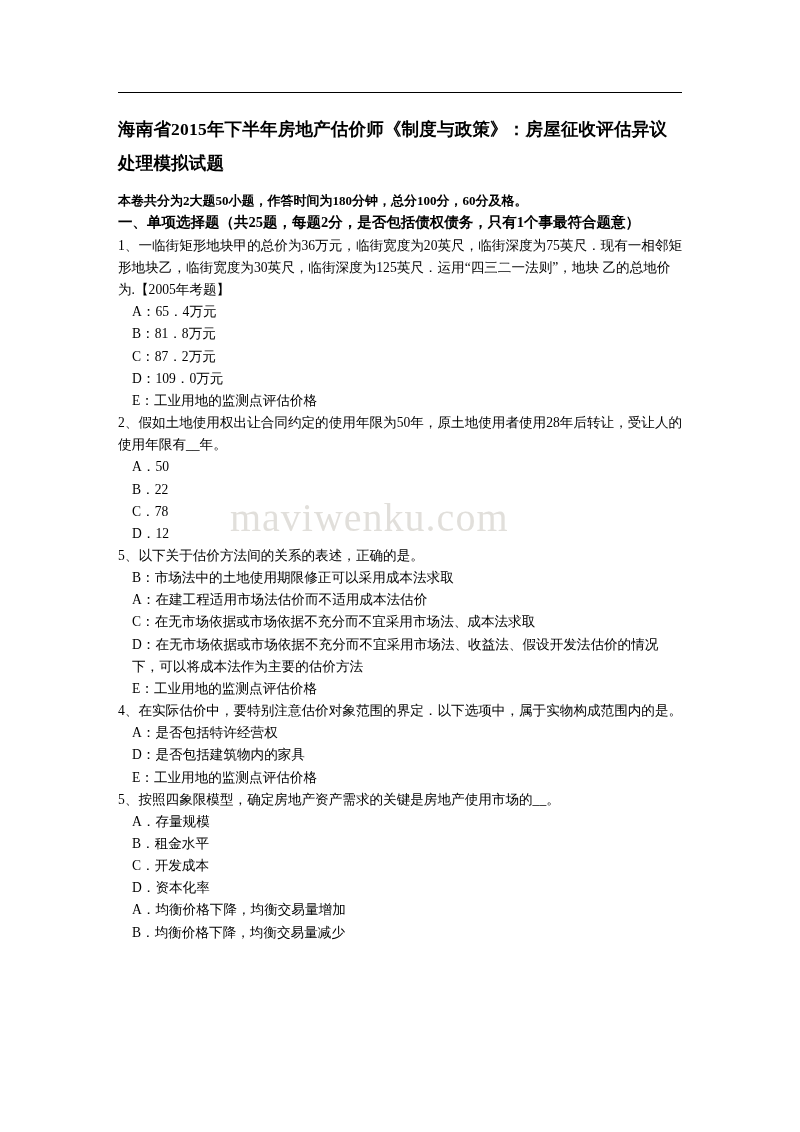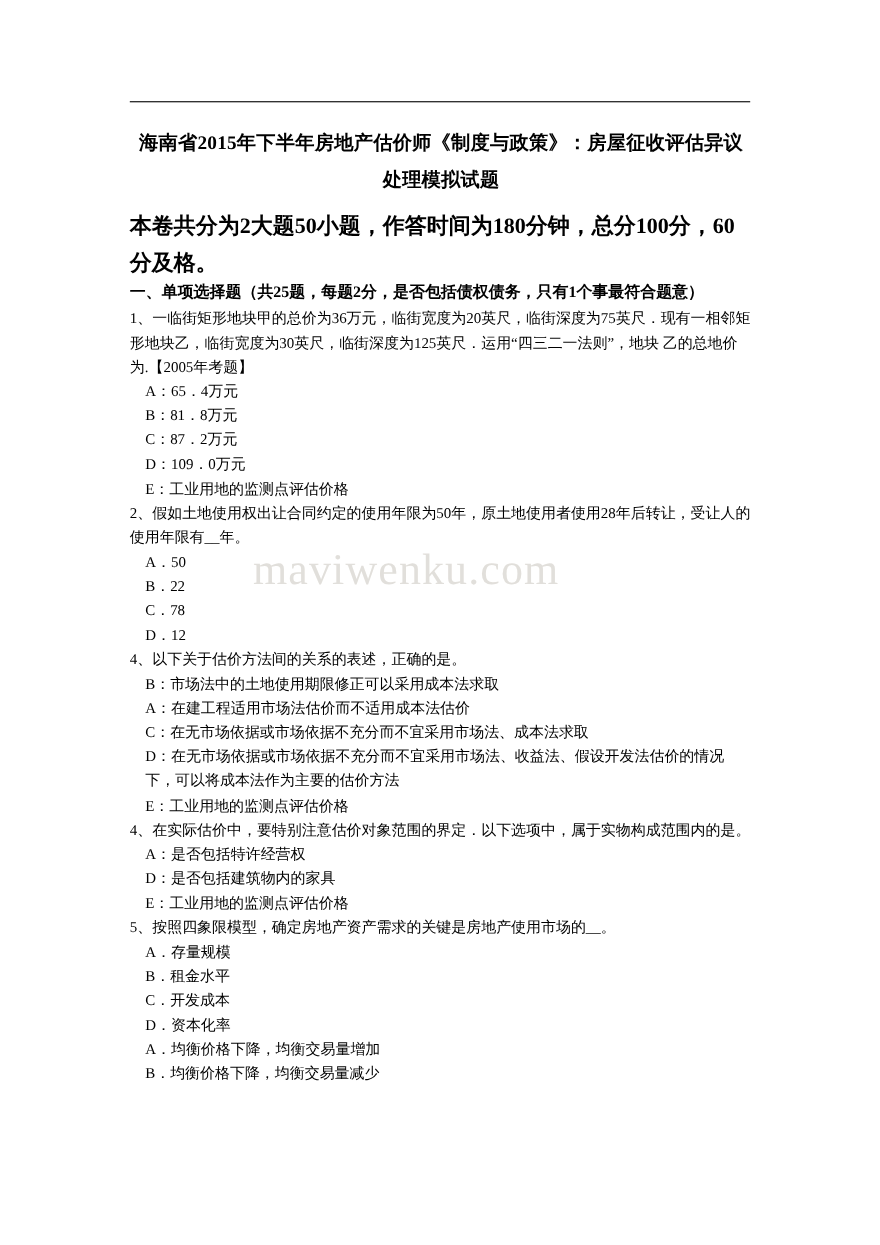--- a/index.html
+++ b/index.html
@@ -31,27 +31,26 @@
   }
   .content {
     position: absolute;
     left: 118px;
     top: 112px;
     width: 566px;
   }
   h1.doc-title {
     font-size: 17.5px;
     font-weight: bold;
-    text-align: center;
     line-height: 1.95;
     margin: 0 0 4px 0;
     letter-spacing: 0.2px;
   }
   .subtitle-line {
-    font-size: 20px;
+    font-size: 13px;
     font-weight: bold;
     line-height: 1.62;
     margin: 10px 0 0 0;
   }
   .section-head {
     font-size: 14.5px;
     font-weight: bold;
     line-height: 1.62;
     margin: 0;
   }
@@ -111,21 +110,21 @@
     <p class="opt">C：87．2万元</p>
     <p class="opt">D：109．0万元</p>
     <p class="opt">E：工业用地的监测点评估价格</p>
 
     <p class="q-stem">2、假如土地使用权出让合同约定的使用年限为50年，原土地使用者使用28年后转让，受让人的使用年限有__年。</p>
     <p class="opt">A．50</p>
     <p class="opt">B．22</p>
     <p class="opt">C．78</p>
     <p class="opt">D．12</p>
 
-    <p class="q-stem">4、以下关于估价方法间的关系的表述，正确的是。</p>
+    <p class="q-stem">5、以下关于估价方法间的关系的表述，正确的是。</p>
     <p class="opt">B：市场法中的土地使用期限修正可以采用成本法求取</p>
     <p class="opt">A：在建工程适用市场法估价而不适用成本法估价</p>
     <p class="opt">C：在无市场依据或市场依据不充分而不宜采用市场法、成本法求取</p>
     <p class="opt">D：在无市场依据或市场依据不充分而不宜采用市场法、收益法、假设开发法估价的情况下，可以将成本法作为主要的估价方法</p>
     <p class="opt">E：工业用地的监测点评估价格</p>
 
     <p class="q-stem">4、在实际估价中，要特别注意估价对象范围的界定．以下选项中，属于实物构成范围内的是。</p>
     <p class="opt">A：是否包括特许经营权</p>
     <p class="opt">D：是否包括建筑物内的家具</p>
     <p class="opt">E：工业用地的监测点评估价格</p>

